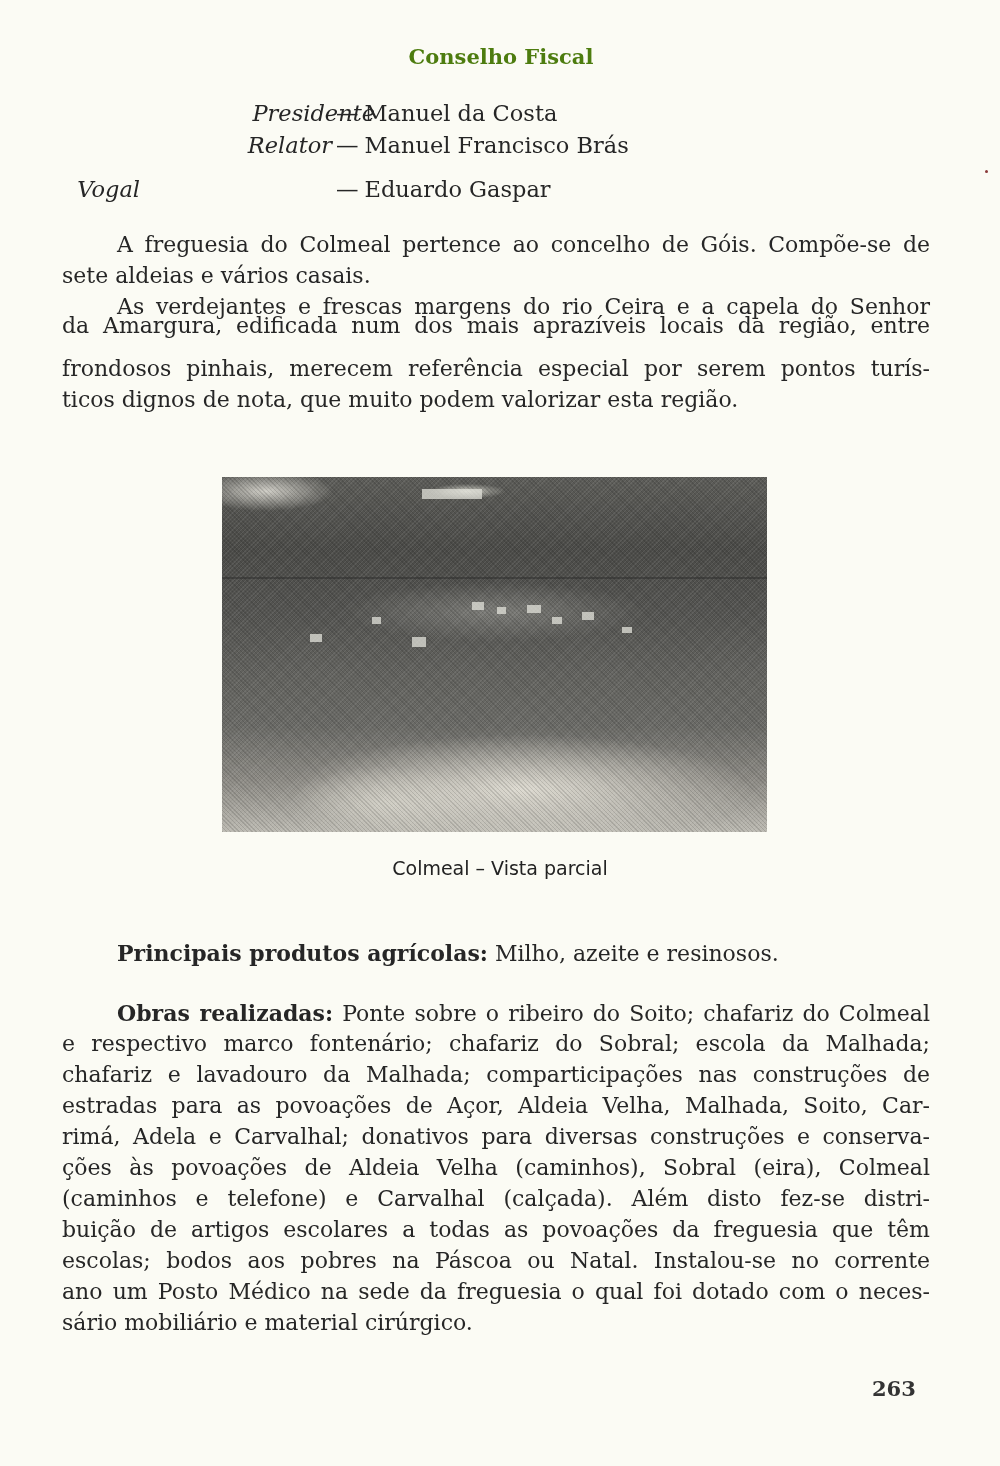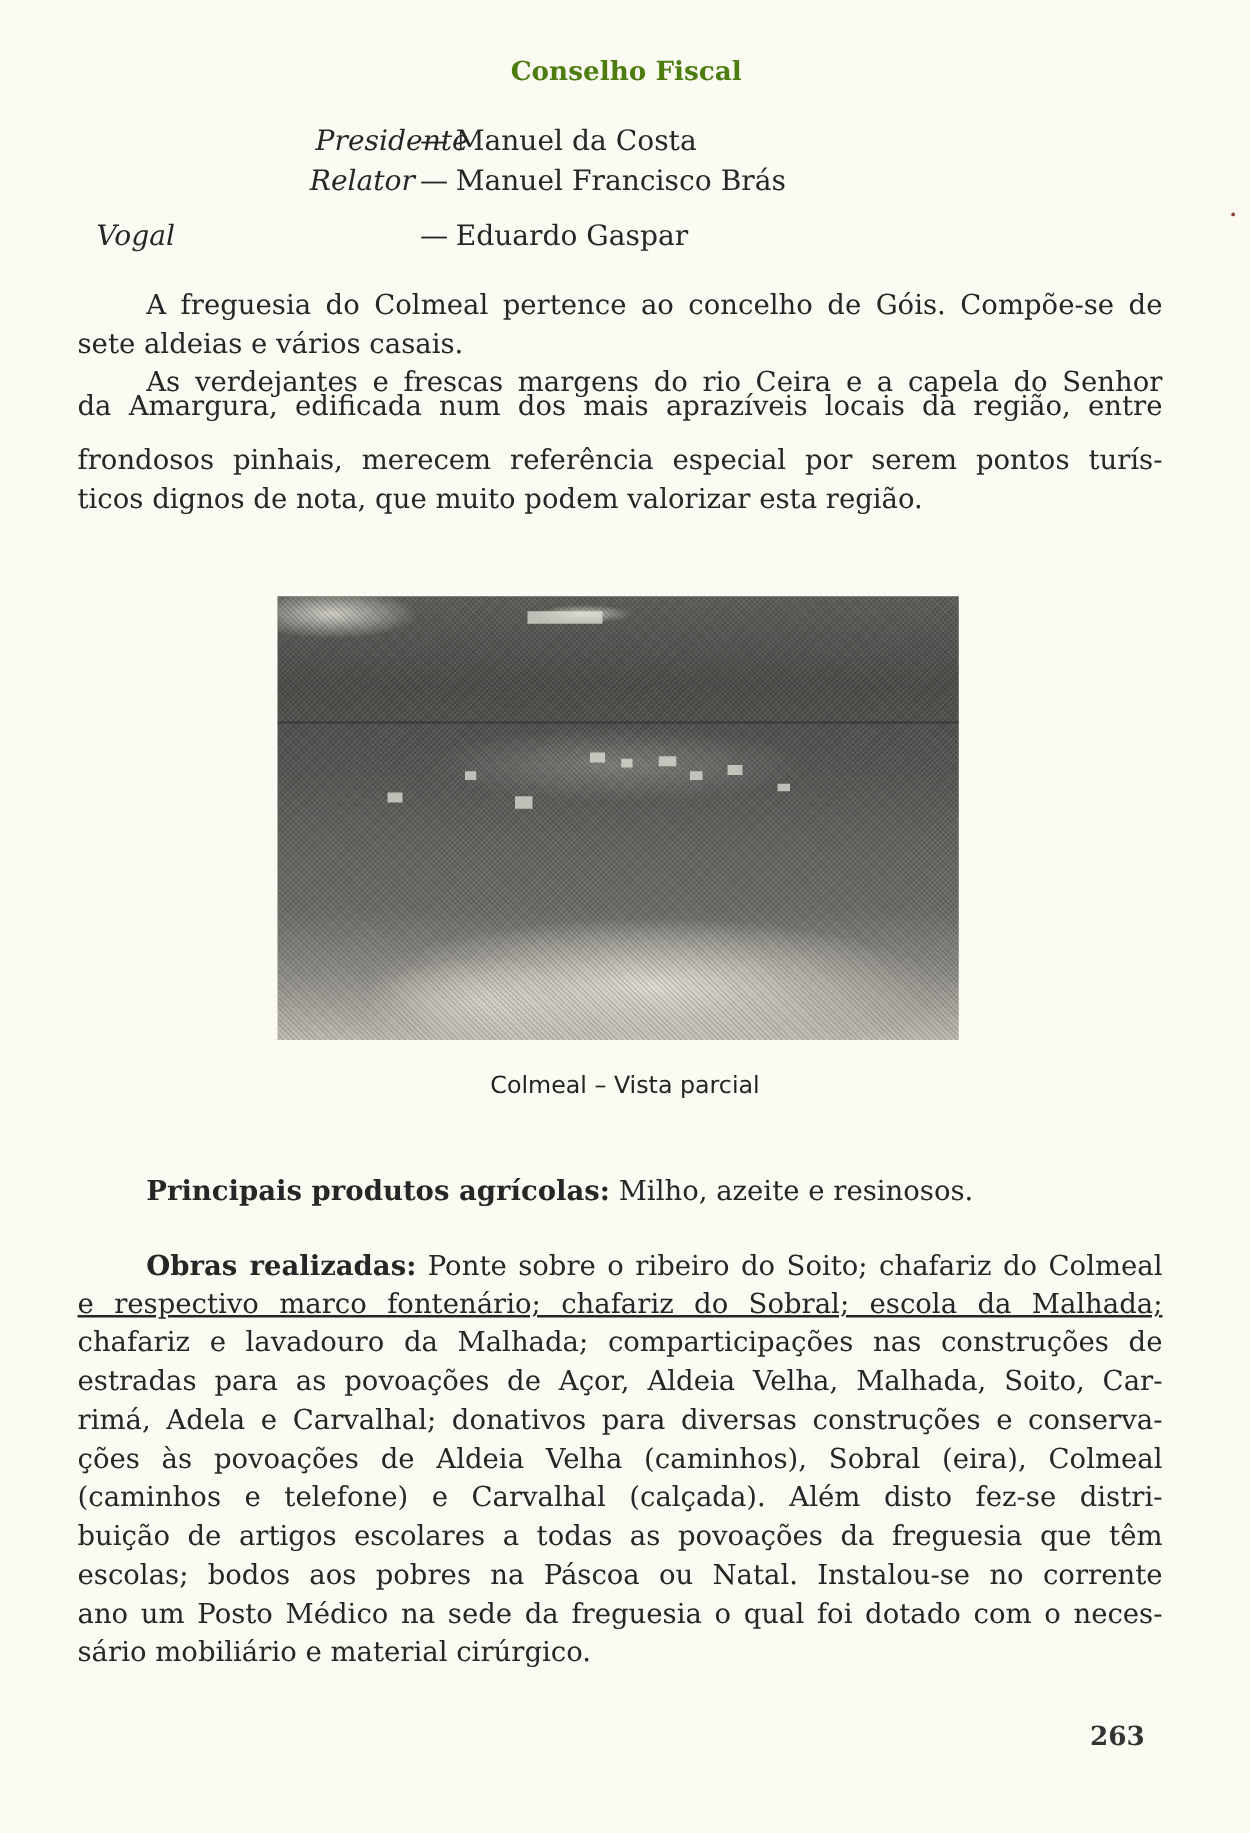--- a/index.html
+++ b/index.html
@@ -188,21 +188,21 @@
   <div class="para-block" style="top:938px;">
     <div class="line indent last" style="top:0px;">
       <span class="bold">Principais produtos agrícolas:</span><span> Milho, azeite e resinosos.</span>
     </div>
   </div>
 
   <div class="para-block" style="top:998px;">
     <div class="line indent" style="top:0px;">
       <span class="bold">Obras realizadas:</span><span> Ponte sobre o ribeiro do Soito; chafariz do Colmeal</span>
     </div>
-    <div class="line" style="top:31px;text-decoration:underline;">e respectivo marco fontenário; chafariz do Sobral; escola da Malhada;</div>
+    <div class="line" style="top:31px;">e respectivo marco fontenário; chafariz do Sobral; escola da Malhada;</div>
     <div class="line" style="top:62px;">chafariz e lavadouro da Malhada; comparticipações nas construções de</div>
     <div class="line" style="top:93px;">estradas para as povoações de Açor, Aldeia Velha, Malhada, Soito, Car-</div>
     <div class="line" style="top:124px;">rimá, Adela e Carvalhal; donativos para diversas construções e conserva-</div>
     <div class="line" style="top:155px;">ções às povoações de Aldeia Velha (caminhos), Sobral (eira), Colmeal</div>
     <div class="line" style="top:186px;">(caminhos e telefone) e Carvalhal (calçada). Além disto fez-se distri-</div>
     <div class="line" style="top:217px;">buição de artigos escolares a todas as povoações da freguesia que têm</div>
     <div class="line" style="top:248px;">escolas; bodos aos pobres na Páscoa ou Natal. Instalou-se no corrente</div>
     <div class="line" style="top:279px;">ano um Posto Médico na sede da freguesia o qual foi dotado com o neces-</div>
     <div class="line last" style="top:310px;">sário mobiliário e material cirúrgico.</div>
   </div>

